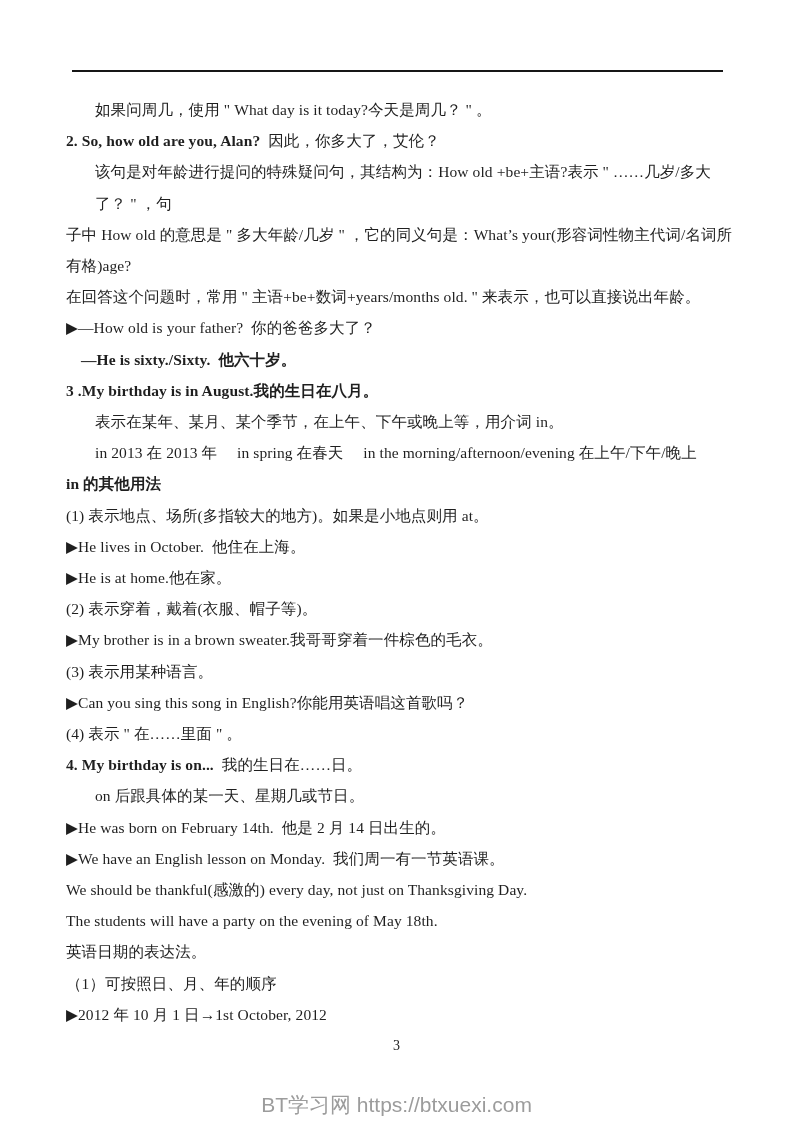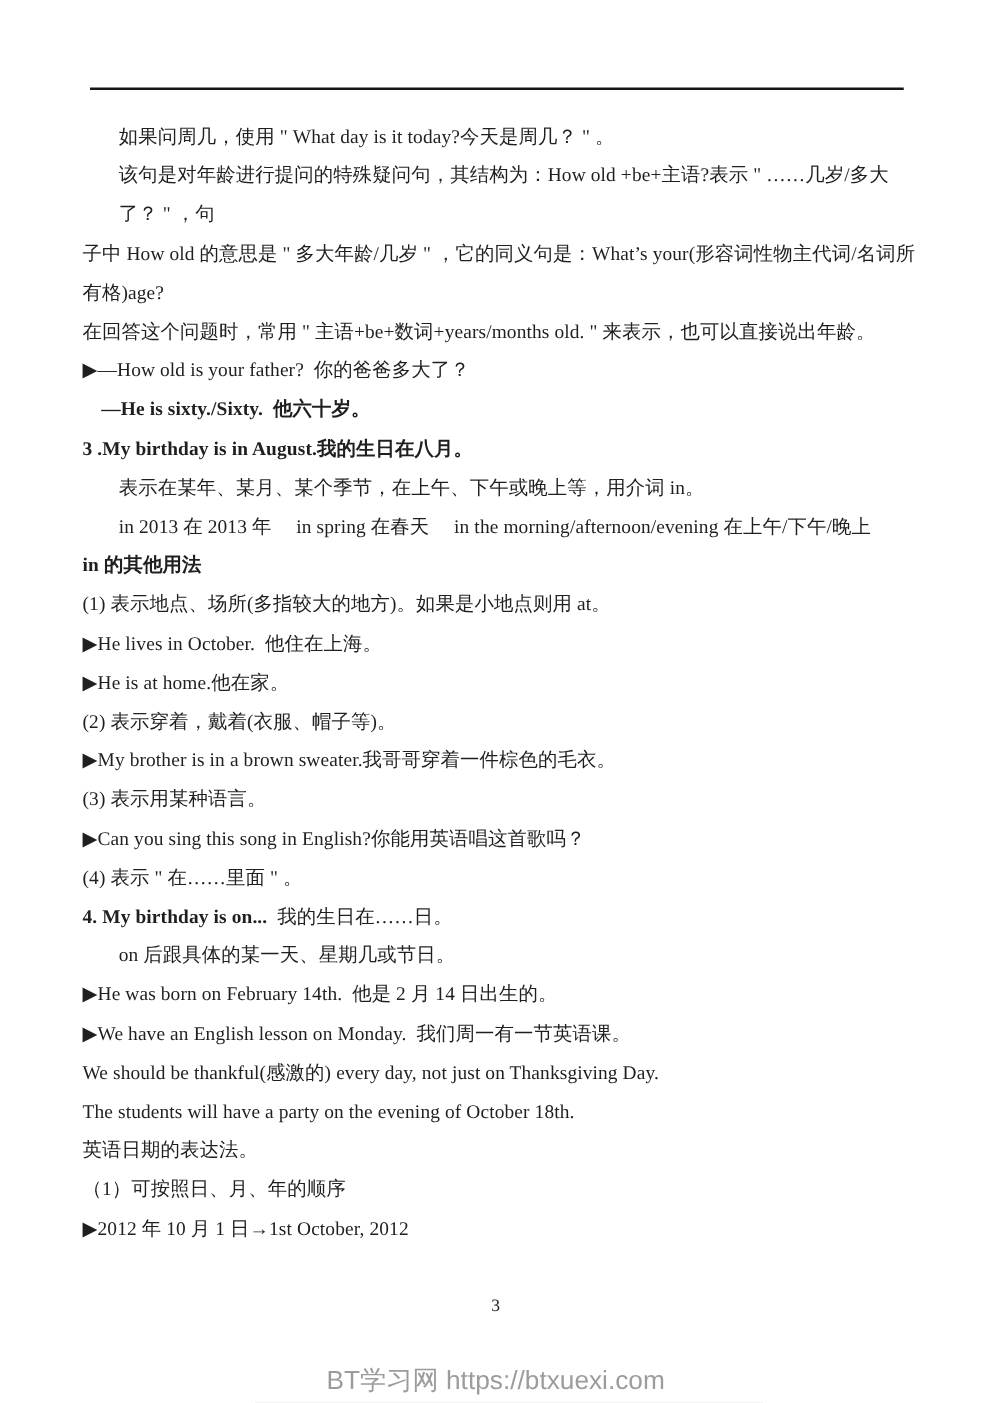--- a/index.html
+++ b/index.html
@@ -65,20 +65,21 @@
     margin-top: 29px;
   }
 </style>
 </head>
 <body>
 
 <div class="page">
   <div class="header-rule"></div>
   <div class="doc-body">
       <p class="line ind2"><span>如果问周几，使用 " What day is it today?今天是周几？ " 。</span></p>
+      <p class="line"><span class="bold">2. So, how old are you, Alan?</span><span>  因此，你多大了，艾伦？</span></p>
       <p class="line ind2"><span>该句是对年龄进行提问的特殊疑问句，其结构为：How old +be+主语?表示 " ……几岁/多大了？ " ，句</span></p>
       <p class="line"><span>子中 How old 的意思是 " 多大年龄/几岁 " ，它的同义句是：What’s your(形容词性物主代词/名词所有格)age?</span></p>
       <p class="line"><span>在回答这个问题时，常用 " 主语+be+数词+years/months old. " 来表示，也可以直接说出年龄。</span></p>
       <p class="line"><span>▶—How old is your father?  你的爸爸多大了？</span></p>
       <p class="line ind1"><span>—He is sixty./Sixty.  他六十岁。</span></p>
       <p class="line"><span class="bold">3 .My birthday is in August.我的生日在八月。</span></p>
       <p class="line ind2"><span>表示在某年、某月、某个季节，在上午、下午或晚上等，用介词 in。</span></p>
       <p class="line ind2"><span>in 2013 在 2013 年     in spring 在春天     in the morning/afternoon/evening 在上午/下午/晚上</span></p>
       <p class="line"><span class="bold">in 的其他用法</span></p>
       <p class="line"><span>(1) 表示地点、场所(多指较大的地方)。如果是小地点则用 at。</span></p>
@@ -87,20 +88,20 @@
       <p class="line"><span>(2) 表示穿着，戴着(衣服、帽子等)。</span></p>
       <p class="line"><span>▶My brother is in a brown sweater.我哥哥穿着一件棕色的毛衣。</span></p>
       <p class="line"><span>(3) 表示用某种语言。</span></p>
       <p class="line"><span>▶Can you sing this song in English?你能用英语唱这首歌吗？</span></p>
       <p class="line"><span>(4) 表示 " 在……里面 " 。</span></p>
       <p class="line"><span class="bold">4. My birthday is on...</span><span>  我的生日在……日。</span></p>
       <p class="line ind2"><span>on 后跟具体的某一天、星期几或节日。</span></p>
       <p class="line"><span>▶He was born on February 14th.  他是 2 月 14 日出生的。</span></p>
       <p class="line"><span>▶We have an English lesson on Monday.  我们周一有一节英语课。</span></p>
       <p class="line"><span>We should be thankful(感激的) every day, not just on Thanksgiving Day.</span></p>
-      <p class="line"><span>The students will have a party on the evening of October 18th.</span></p>
+      <p class="line"><span>The students will have a party on the evening of May 18th.</span></p>
       <p class="line"><span>英语日期的表达法。</span></p>
       <p class="line"><span>（1）可按照日、月、年的顺序</span></p>
       <p class="line"><span>▶2012 年 10 月 1 日→1st October, 2012</span></p>
     </div>
   <div class="page-number">3</div>
   <div class="watermark">BT学习网 https://btxuexi.com</div>
 </div>
 
 </body></html>

